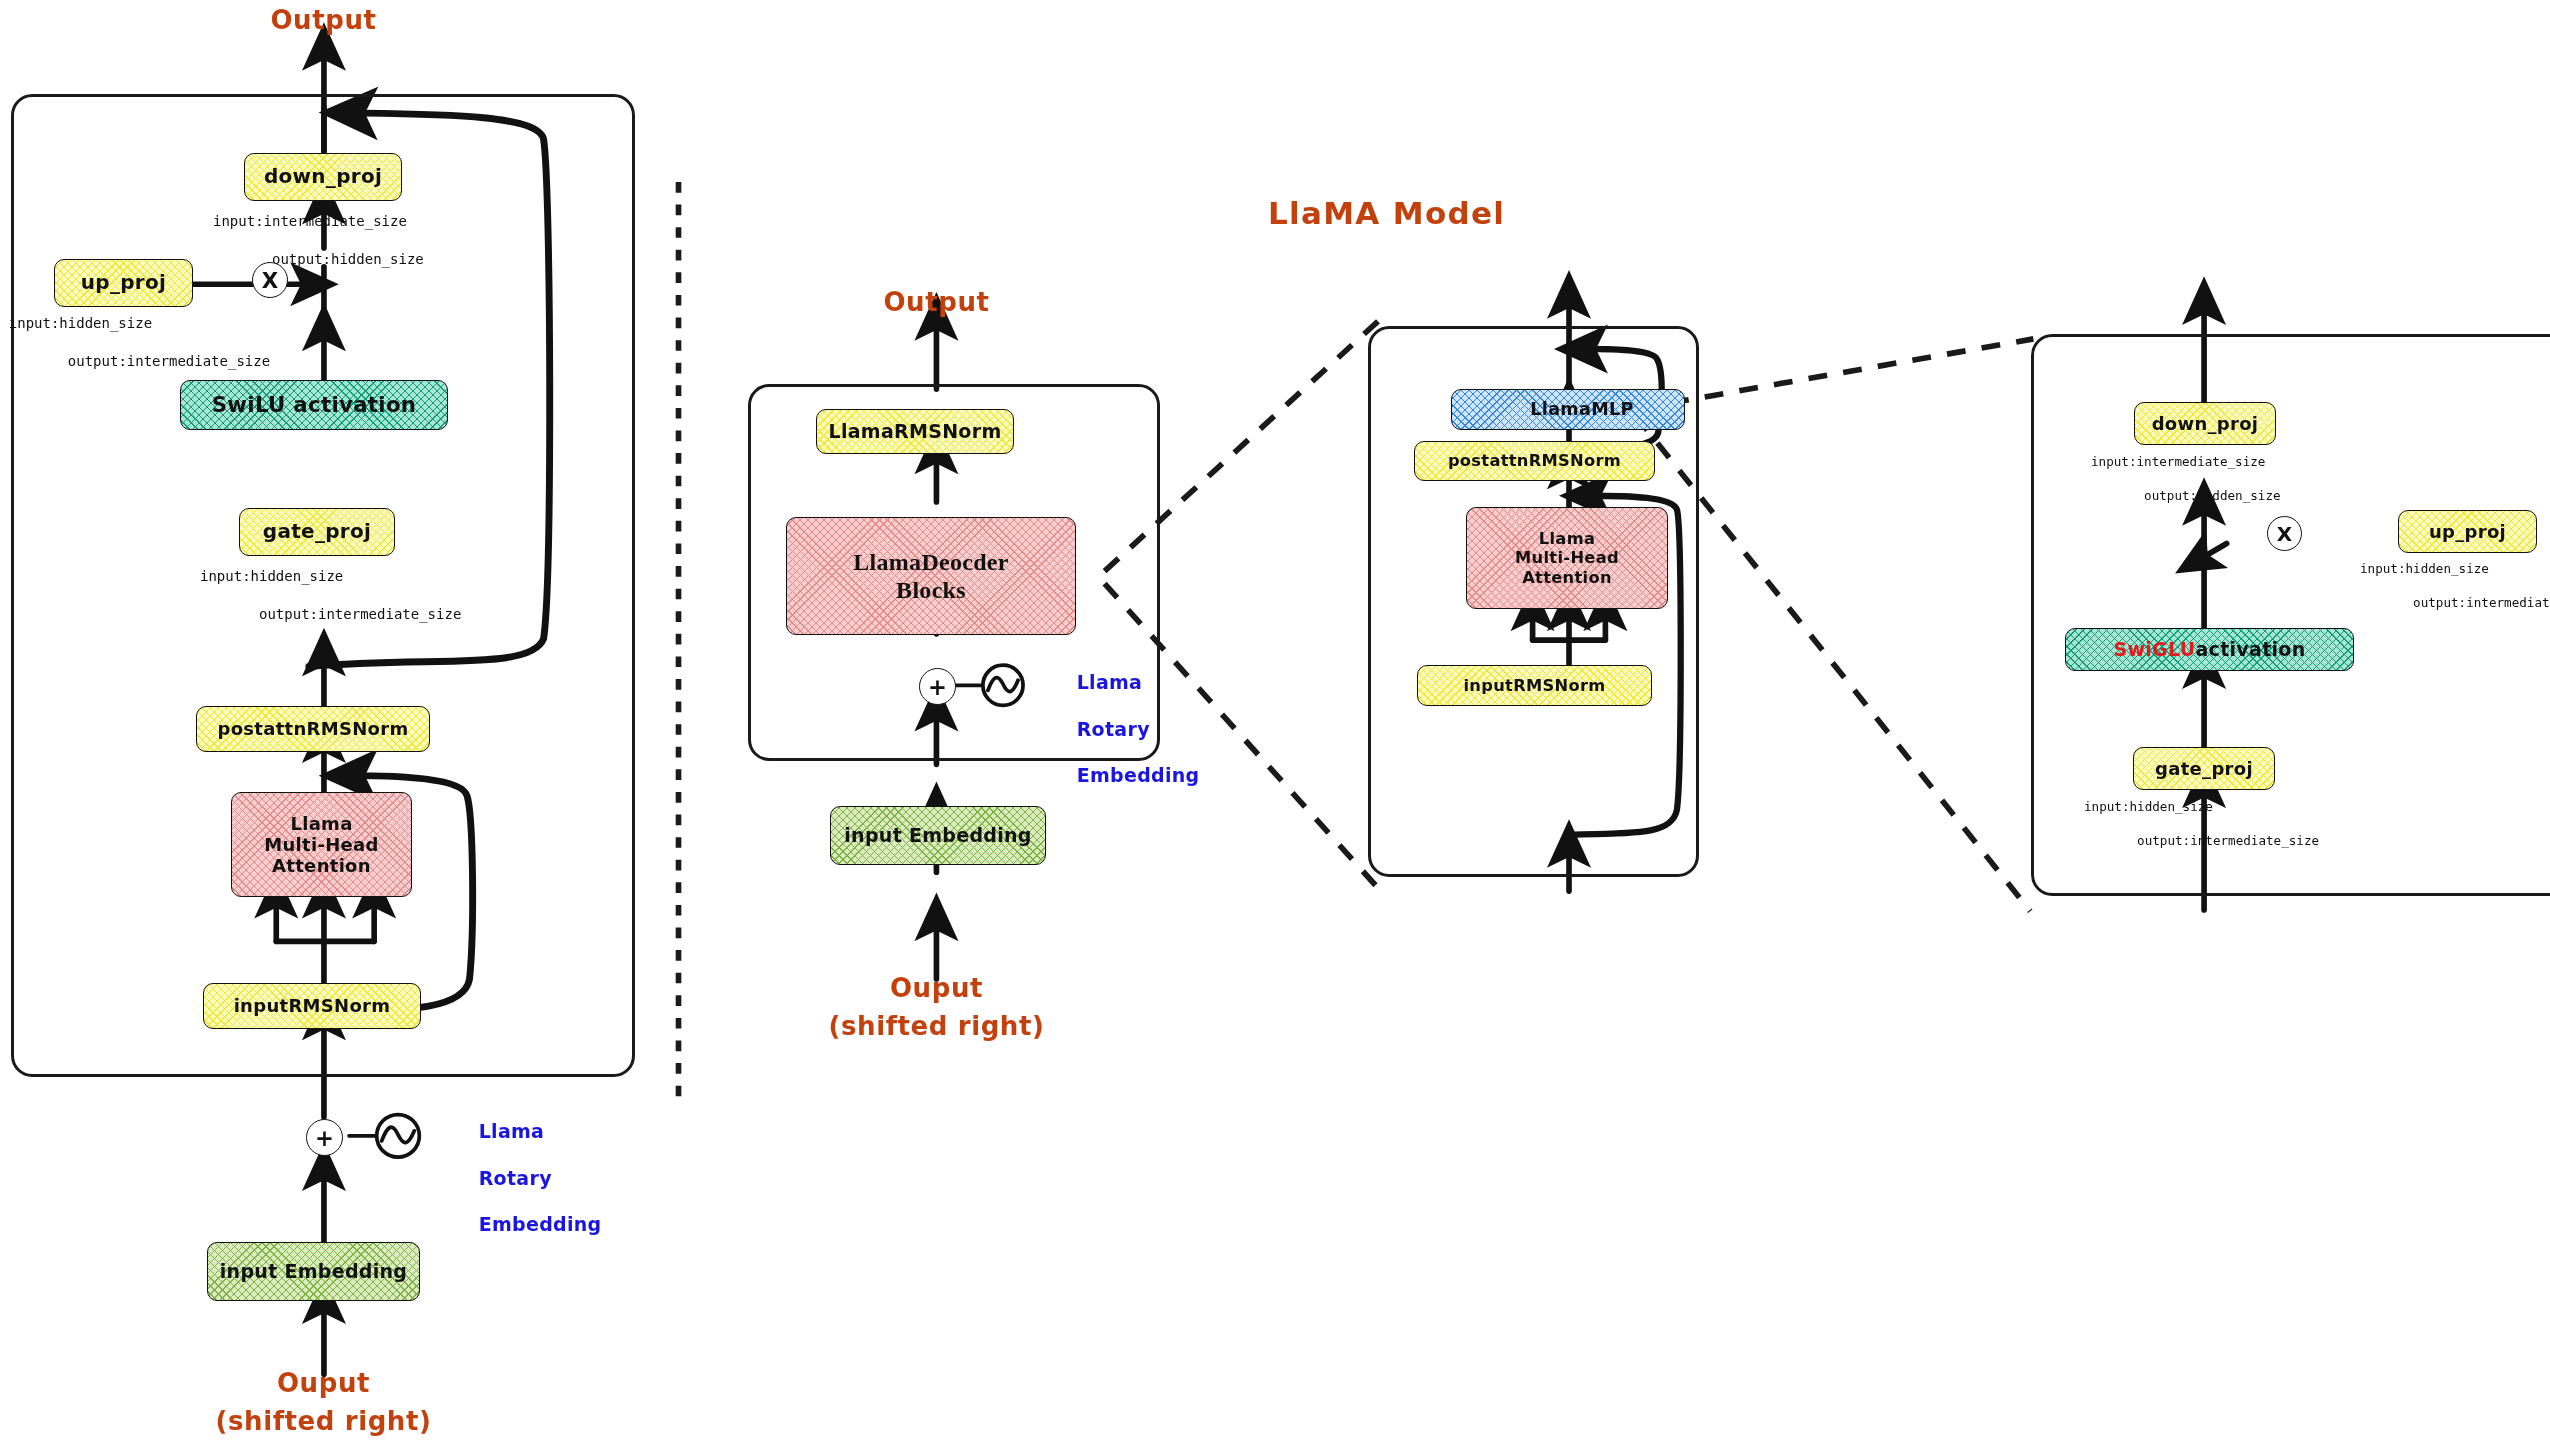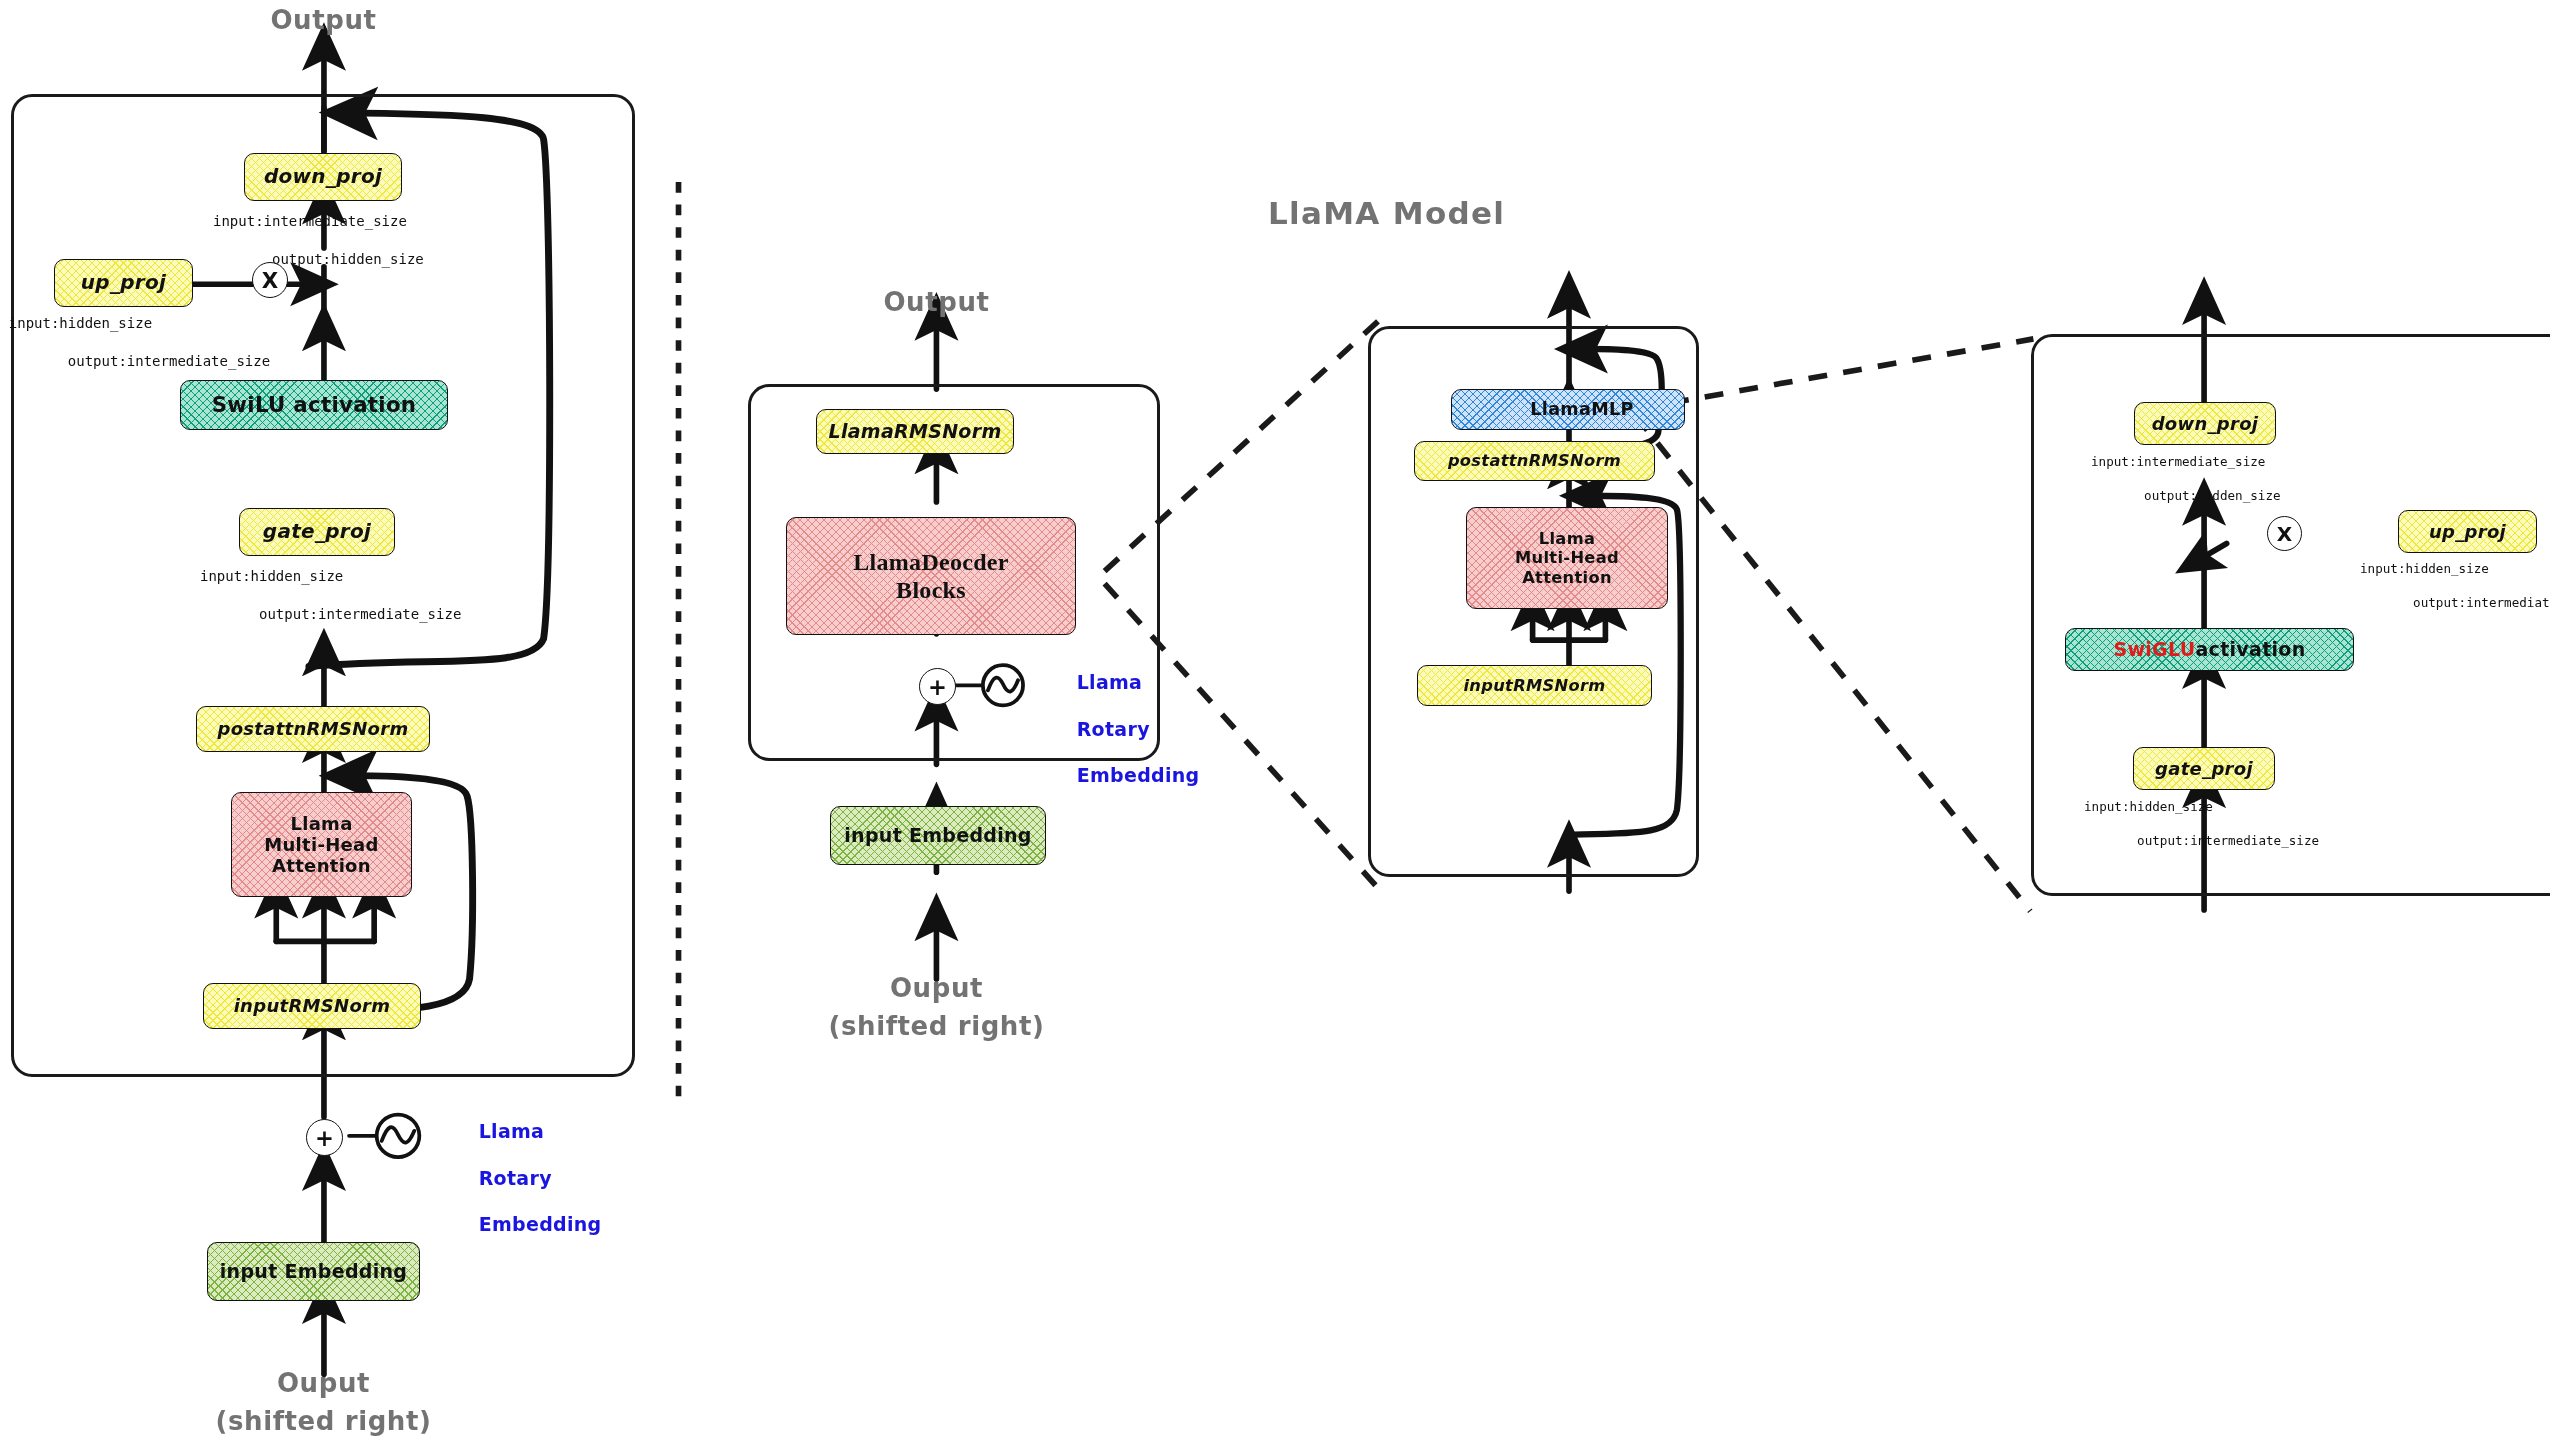--- a/index.html
+++ b/index.html
@@ -1,38 +1,38 @@
 <!DOCTYPE html>
 <html style="font-size:10px"><head>
 <meta charset="utf-8">
 <style>
   html,body{margin:0;padding:0;background:#fff;}
   body{width:2550px;height:1449px;position:relative;overflow:hidden;
        font-family:"DejaVu Sans",sans-serif;}
   #stage{position:absolute;left:0;top:0;width:2550px;height:1449px;}
   svg.layer{position:absolute;left:0;top:0;width:2550px;height:1449px;overflow:visible;}
 
-  .lbl{position:absolute;white-space:pre;color:#737373;}
+  .lbl{position:absolute;white-space:pre;color:#c2410c;}
   .hand{font-family:"DejaVu Sans",sans-serif;font-weight:600;letter-spacing:0.3px;}
   .mono{font-family:"DejaVu Sans Mono",monospace;font-weight:500;}
 
   .bigtitle{font-size:31px;font-weight:700;letter-spacing:1.3px;}
   .ioword{font-size:26px;font-weight:600;letter-spacing:0.6px;text-align:center;}
   .rope{color:#1a16e0;font-size:19px;font-weight:600;line-height:1.22;}
   .annot{font-size:14px;color:#111;line-height:1.35;}
   .annot-s{font-size:12.6px;color:#111;line-height:1.35;}
 
   
   .node{position:absolute;box-sizing:border-box;border:1.9px solid #111;
         border-radius:10px;display:flex;align-items:center;justify-content:center;
         text-align:center;color:#111;font-weight:600;line-height:1.18;
         font-family:"DejaVu Sans",sans-serif;}
   .n-yellow{background-color:#fbfbbd;
     background-image:repeating-linear-gradient(45deg,#efe83a 0 0.9px,transparent 0.9px 5.6px),
-                     repeating-linear-gradient(-45deg,#efe83a 0 0.9px,transparent 0.9px 5.6px);font-style:italic;}
+                     repeating-linear-gradient(-45deg,#efe83a 0 0.9px,transparent 0.9px 5.6px);}
   .n-green{background-color:#dcecc0;
     background-image:repeating-linear-gradient(45deg,#7cb342 0 0.9px,transparent 0.9px 5.6px),
                      repeating-linear-gradient(-45deg,#7cb342 0 0.9px,transparent 0.9px 5.6px);}
   .n-red{background-color:#f7cdcd;
     background-image:repeating-linear-gradient(45deg,#e38a8a 0 0.9px,transparent 0.9px 5.6px),
                      repeating-linear-gradient(-45deg,#e38a8a 0 0.9px,transparent 0.9px 5.6px);}
   .n-teal{background-color:#a9e5d3;
     background-image:repeating-linear-gradient(45deg,#0f9d7c 0 0.9px,transparent 0.9px 5.6px),
                      repeating-linear-gradient(-45deg,#0f9d7c 0 0.9px,transparent 0.9px 5.6px);}
   .n-blue{background-color:#cfe4fa;

